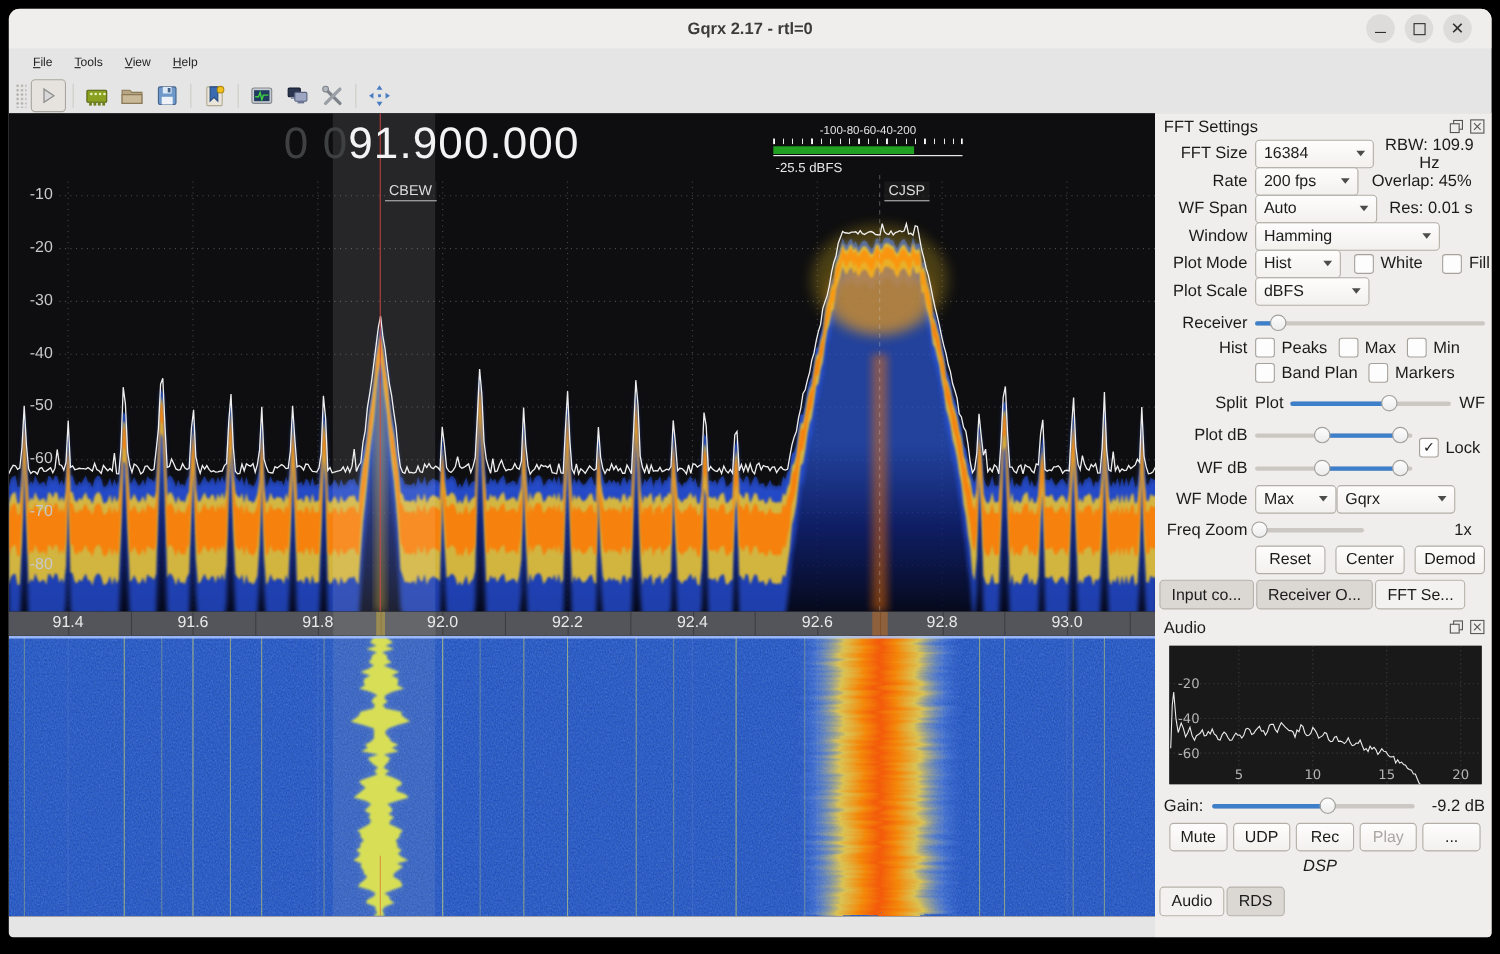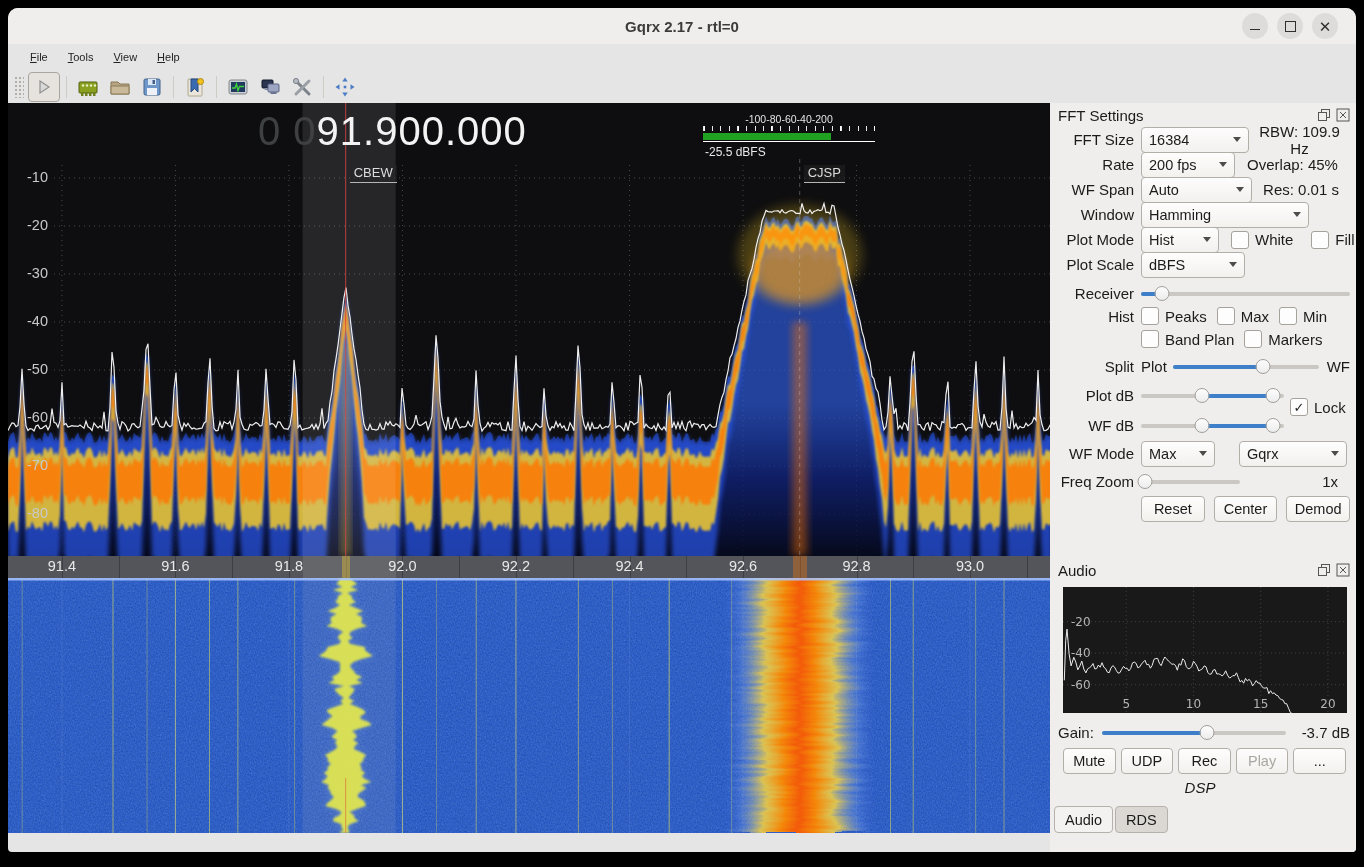--- a/index.html
+++ b/index.html
@@ -501,40 +501,45 @@
         <span class="handle" style="left: 43%;"></span>
         <span class="handle" style="left: 92%;"></span>
       </span>
     </div>
     <div class="row" style="top:338px;height:25px">
       <span class="lbl">WF Mode</span>
       <span class="dd" style="width:58px">
           <span>Max</span>
           <span class="arrow"></span>
         </span>
-      <span class="dd" style="width:92px;margin-left:24px">
+      <span class="dd" style="width:92px;margin-left:0">
           <span>Gqrx</span>
           <span class="arrow"></span>
         </span>
     </div>
     <div class="row" style="top:368px;height:20px">
       <span class="lbl">Freq Zoom</span>
       <span class="slider" style="max-width:145px">
         <span class="groove"></span>
         <span class="handle" style="left: 4%;"></span>
       </span>
       <span style="flex:1;text-align:right;padding-right:12px">1x</span>
     </div>
     <div class="row" style="top:393px;height:25px">
       <span class="lbl"></span>
       <span class="pbtn" style="width:62px">Reset</span>
       <span class="pbtn" style="width:62px;margin-left:9px">Center</span>
       <span class="pbtn" style="width:62px;margin-left:9px">Demod</span>
     </div>
 
+    <div class="tabbar" id="docktabs" style="top:424px;left:4px">
+        <div class="tab">Input co...</div>
+        <div class="tab">Receiver O...</div>
+        <div class="tab active">FFT Se...</div>
+      </div>
 
     <div class="dockhead" style="top:459px">Audio</div>
     <div class="dockbtns" style="top:460px">
       <svg width="14" height="14">
           <rect x="4.5" y="1.5" width="8" height="8" fill="none" stroke="#555"></rect>
           <rect x="1.5" y="4.5" width="8" height="8" fill="#f0eeec" stroke="#555"></rect>
         </svg>
       <svg width="14" height="14">
           <rect x="1" y="1" width="12" height="12" fill="none" stroke="#555"></rect>
           <line x1="4" y1="4" x2="10" y2="10" stroke="#555"></line>
@@ -565,21 +570,21 @@
           </g>
       </svg>
     </div>
     <div class="row" style="top:619px;height:20px;left:8px">
       <span>Gain:</span>
       <span class="slider" style="margin:0 8px">
         <span class="groove"></span>
         <span class="fill" style="left: 0px; width: 57%;"></span>
         <span class="handle" style="left: 57%;"></span>
       </span>
-      <span style="width:56px;text-align:right">-3.7 dB</span>
+      <span style="width:56px;text-align:right">-9.2 dB</span>
     </div>
     <div class="row" id="audbtns" style="top:645px;height:25px;left:13px;right:10px;gap:5px">
         <div class="pbtn" style="flex: 1 1 0%;">Mute</div>
         <div class="pbtn" style="flex: 1 1 0%;">UDP</div>
         <div class="pbtn" style="flex: 1 1 0%;">Rec</div>
         <div class="pbtn disabled" style="flex: 1 1 0%;">Play</div>
         <div class="pbtn" style="flex: 1 1 0%;">...</div>
       </div>
     <div id="dsp">DSP</div>
     <div class="tabbar" id="audtabs" style="top:703px;left:4px">

